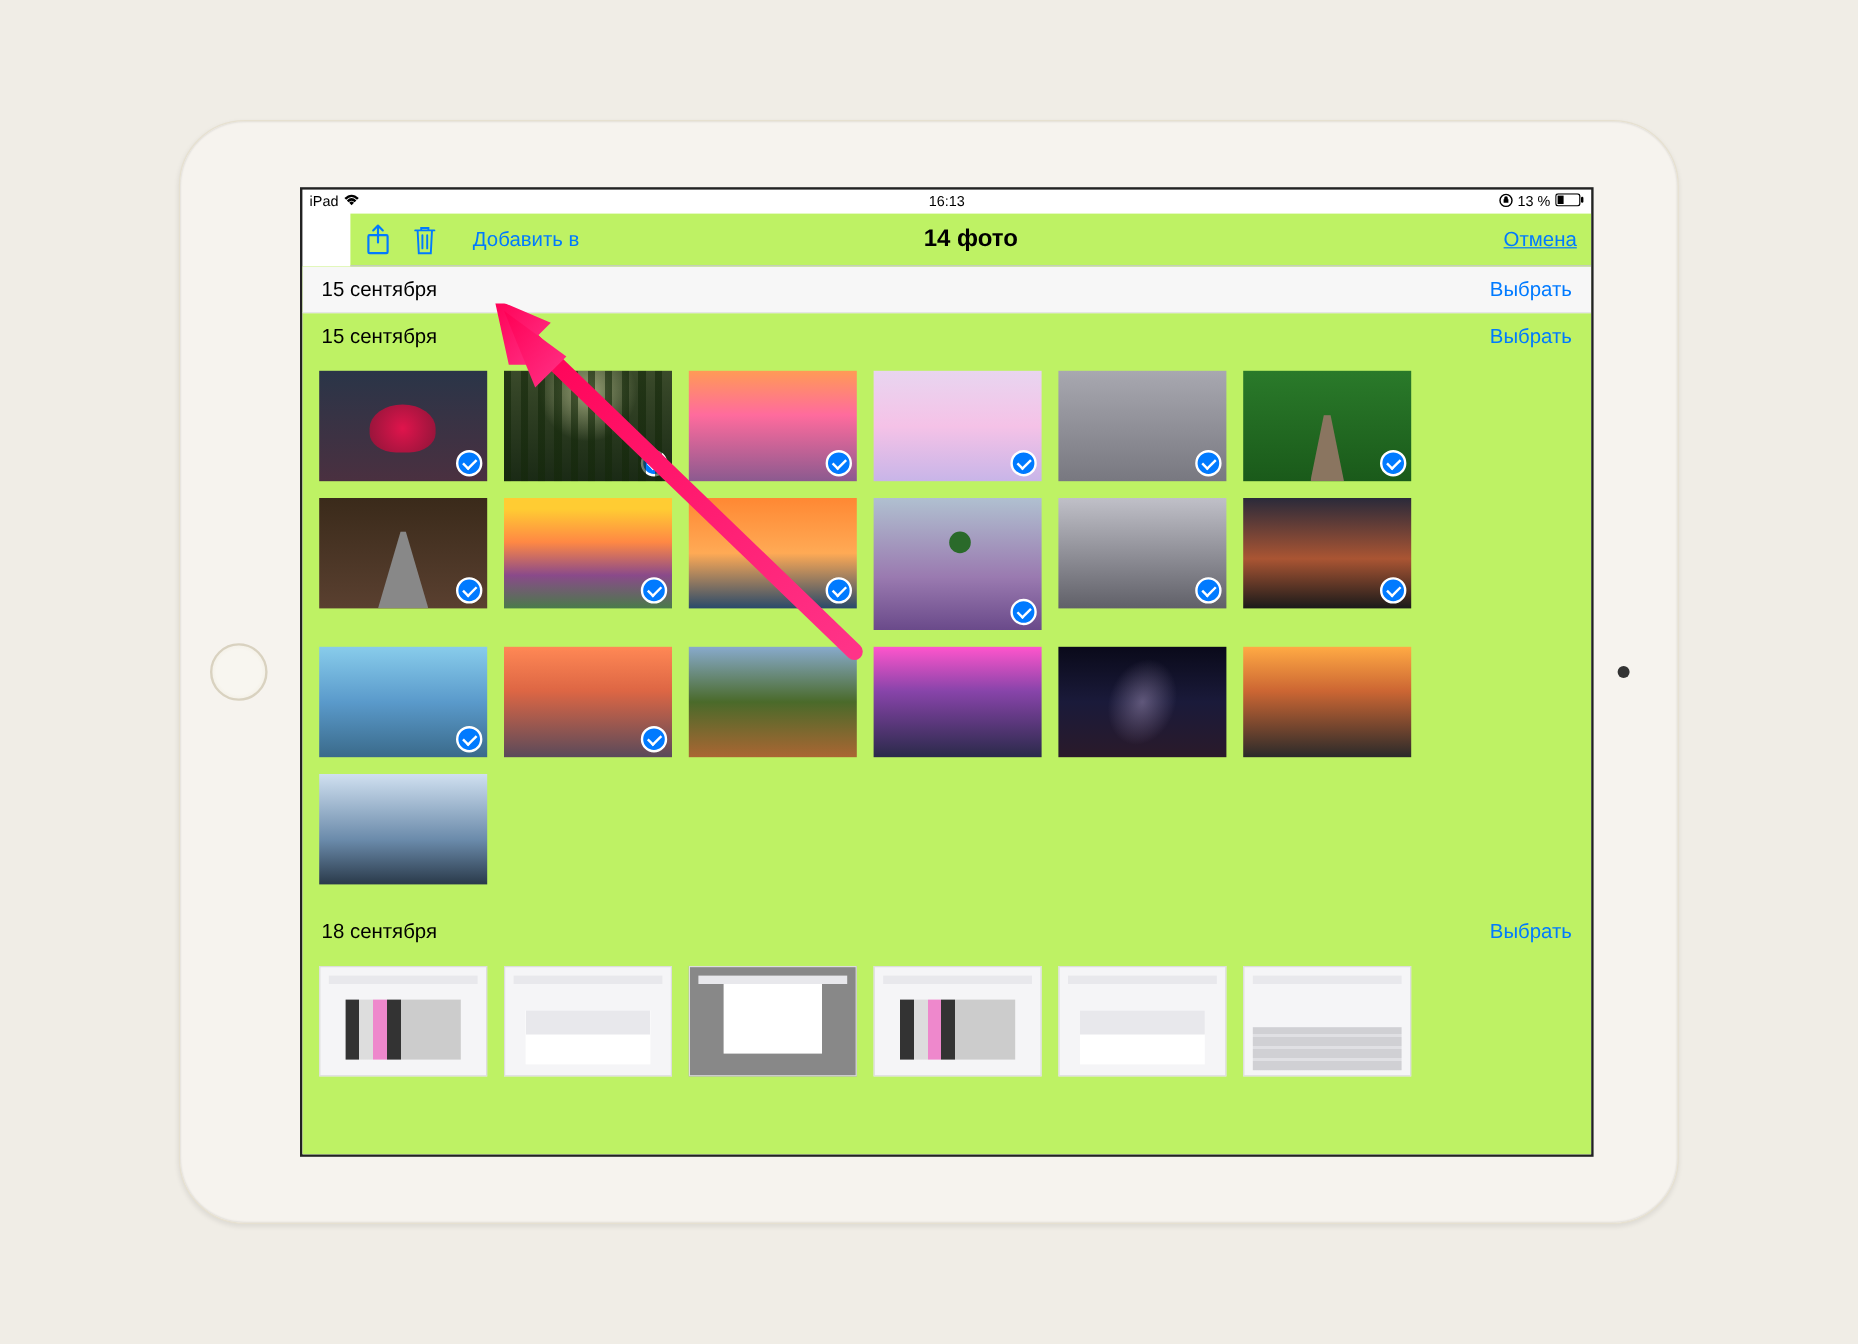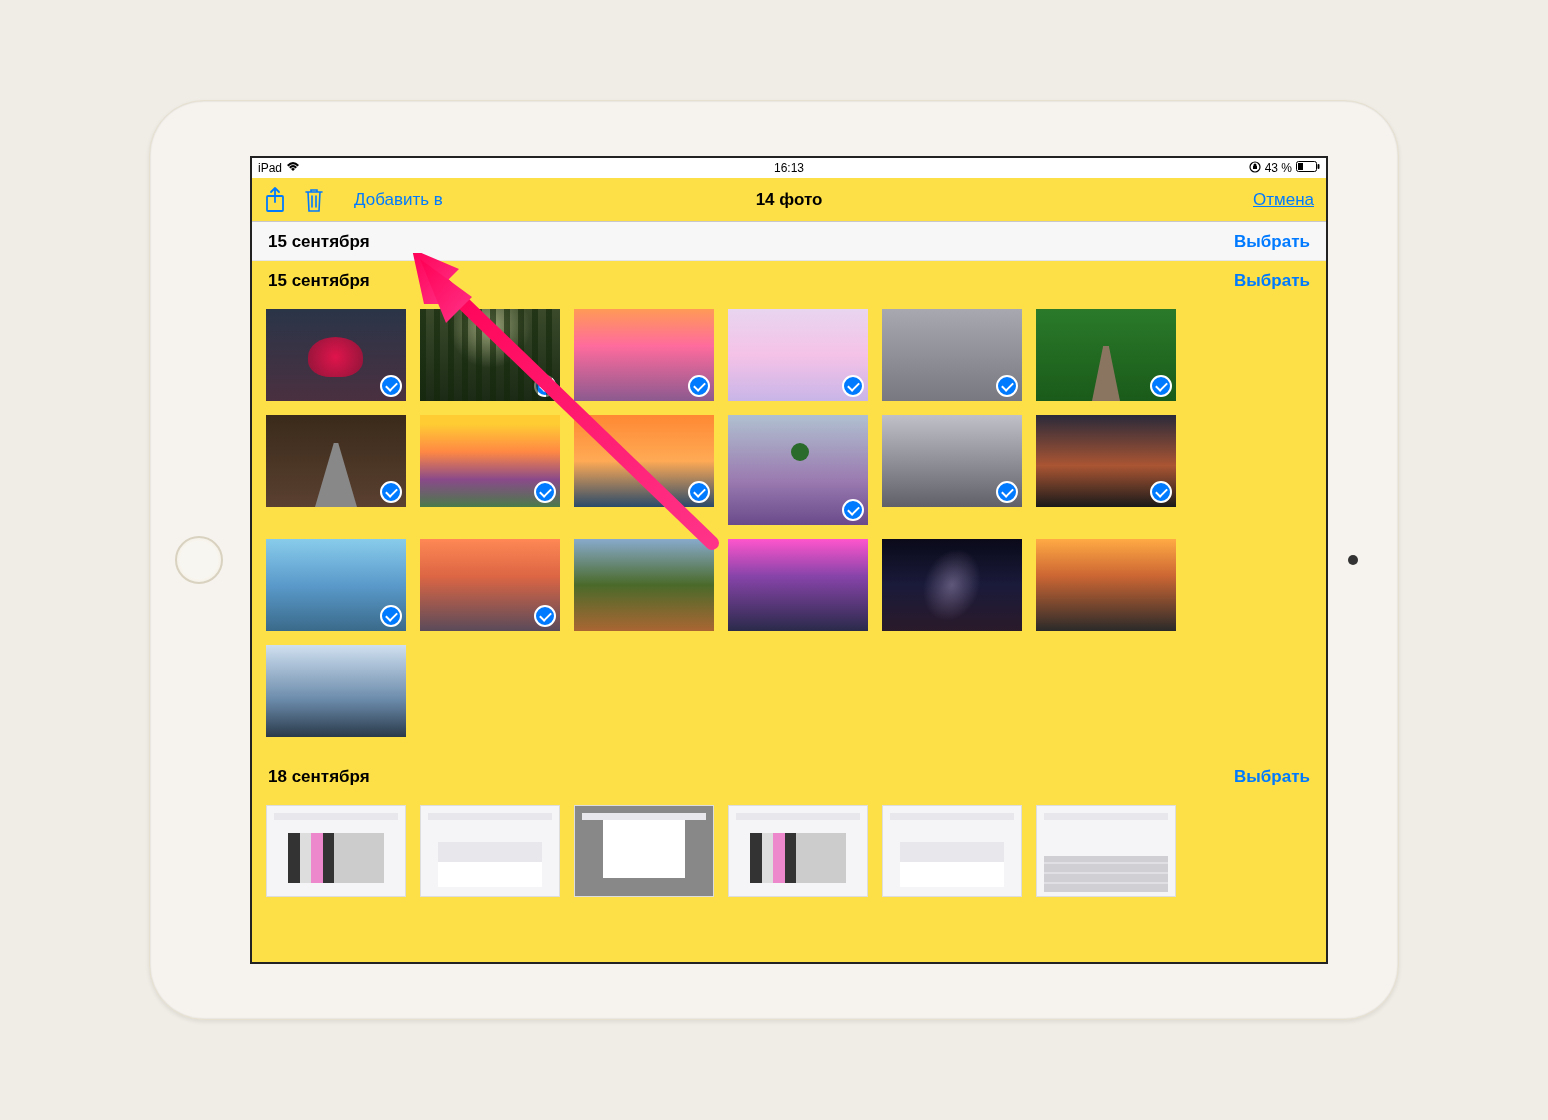--- a/index.html
+++ b/index.html
@@ -58,28 +58,29 @@
 }
 .status-left, .status-right { display: flex; align-items: center; gap: 4px; }
 .status-center { position: absolute; left: 50%; transform: translateX(-50%); font-weight: 500; }
 .nav-bar {
   height: 44px;
   border-bottom: 1px solid #c8c7cc;
   display: flex;
   align-items: center;
   padding: 0 12px;
   position: relative;
-  background: #fde047;
+  background: #bef264;
+  margin-left: 40px;
 }
 .nav-left { display: flex; align-items: center; gap: 18px; }
-.nav-title { position: absolute; left: 50%; transform: translateX(-50%); font-weight: 600; font-size: 17px; }
+.nav-title { position: absolute; left: 50%; transform: translateX(-50%); font-weight: 600; font-size: 20px; }
 .nav-right { margin-left: auto; color: #007aff; font-size: 17px; text-decoration: underline; }
 .icon-btn { color: #007aff; display: inline-flex; }
 .add-to { color: #007aff; font-size: 17px; margin-left: 12px; }
-.content { overflow-y: auto; height: calc(100% - 64px); background: #fde047; font-weight: bold; }
+.content { overflow-y: auto; height: calc(100% - 64px); background: #bef264; }
 .section-header {
   display: flex;
   justify-content: space-between;
   align-items: center;
   padding: 10px 16px 8px;
   font-size: 17px;
 }
 .section-header.grey { background: #f7f7f7; border-bottom: 1px solid #e5e5e5; }
 .section-date { color: #000; }
 .section-select { color: #007aff; }
@@ -174,21 +175,21 @@
         </span>
       </div>
       <div class="status-center">16:13</div>
       <div class="status-right">
         <span>
           <svg width="12" height="12" viewBox="0 0 12 12">
               <circle cx="6" cy="6" r="5" fill="none" stroke="#000" stroke-width="1.2"></circle>
               <path d="M4.5 5 V4 a1.5 1.5 0 0 1 3 0 V5 H8 V8 H4 V5 Z" fill="#000"></path>
             </svg>
         </span>
-        <span>43 %</span>
+        <span>13 %</span>
         <span>
           <svg width="24" height="11" viewBox="0 0 24 11">
               <rect x="0.5" y="0.5" width="20" height="10" rx="2" fill="none" stroke="#000"></rect>
               <rect x="2" y="2" width="5" height="7" fill="#000"></rect>
               <rect x="21.5" y="3" width="2" height="5" rx="1" fill="#000"></rect>
             </svg>
         </span>
       </div>
     </div>
 

